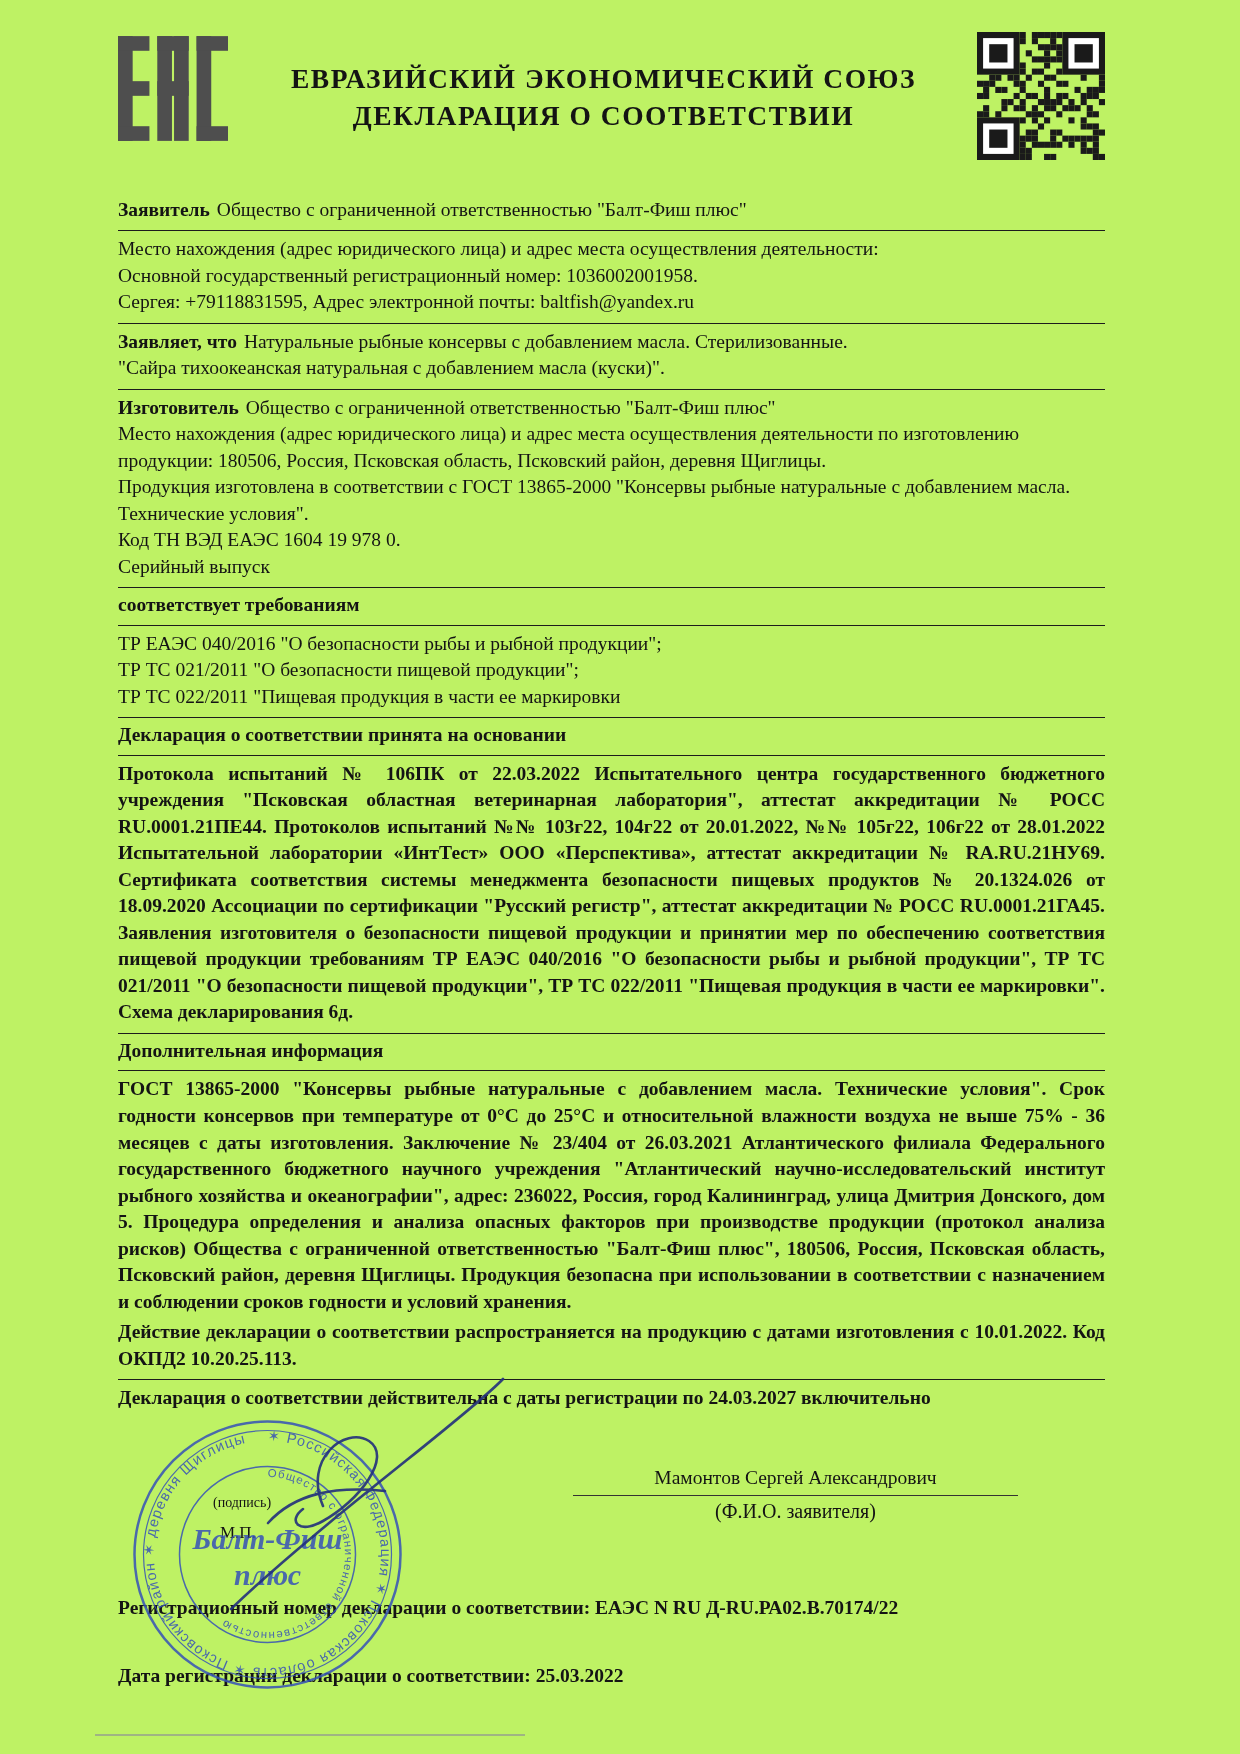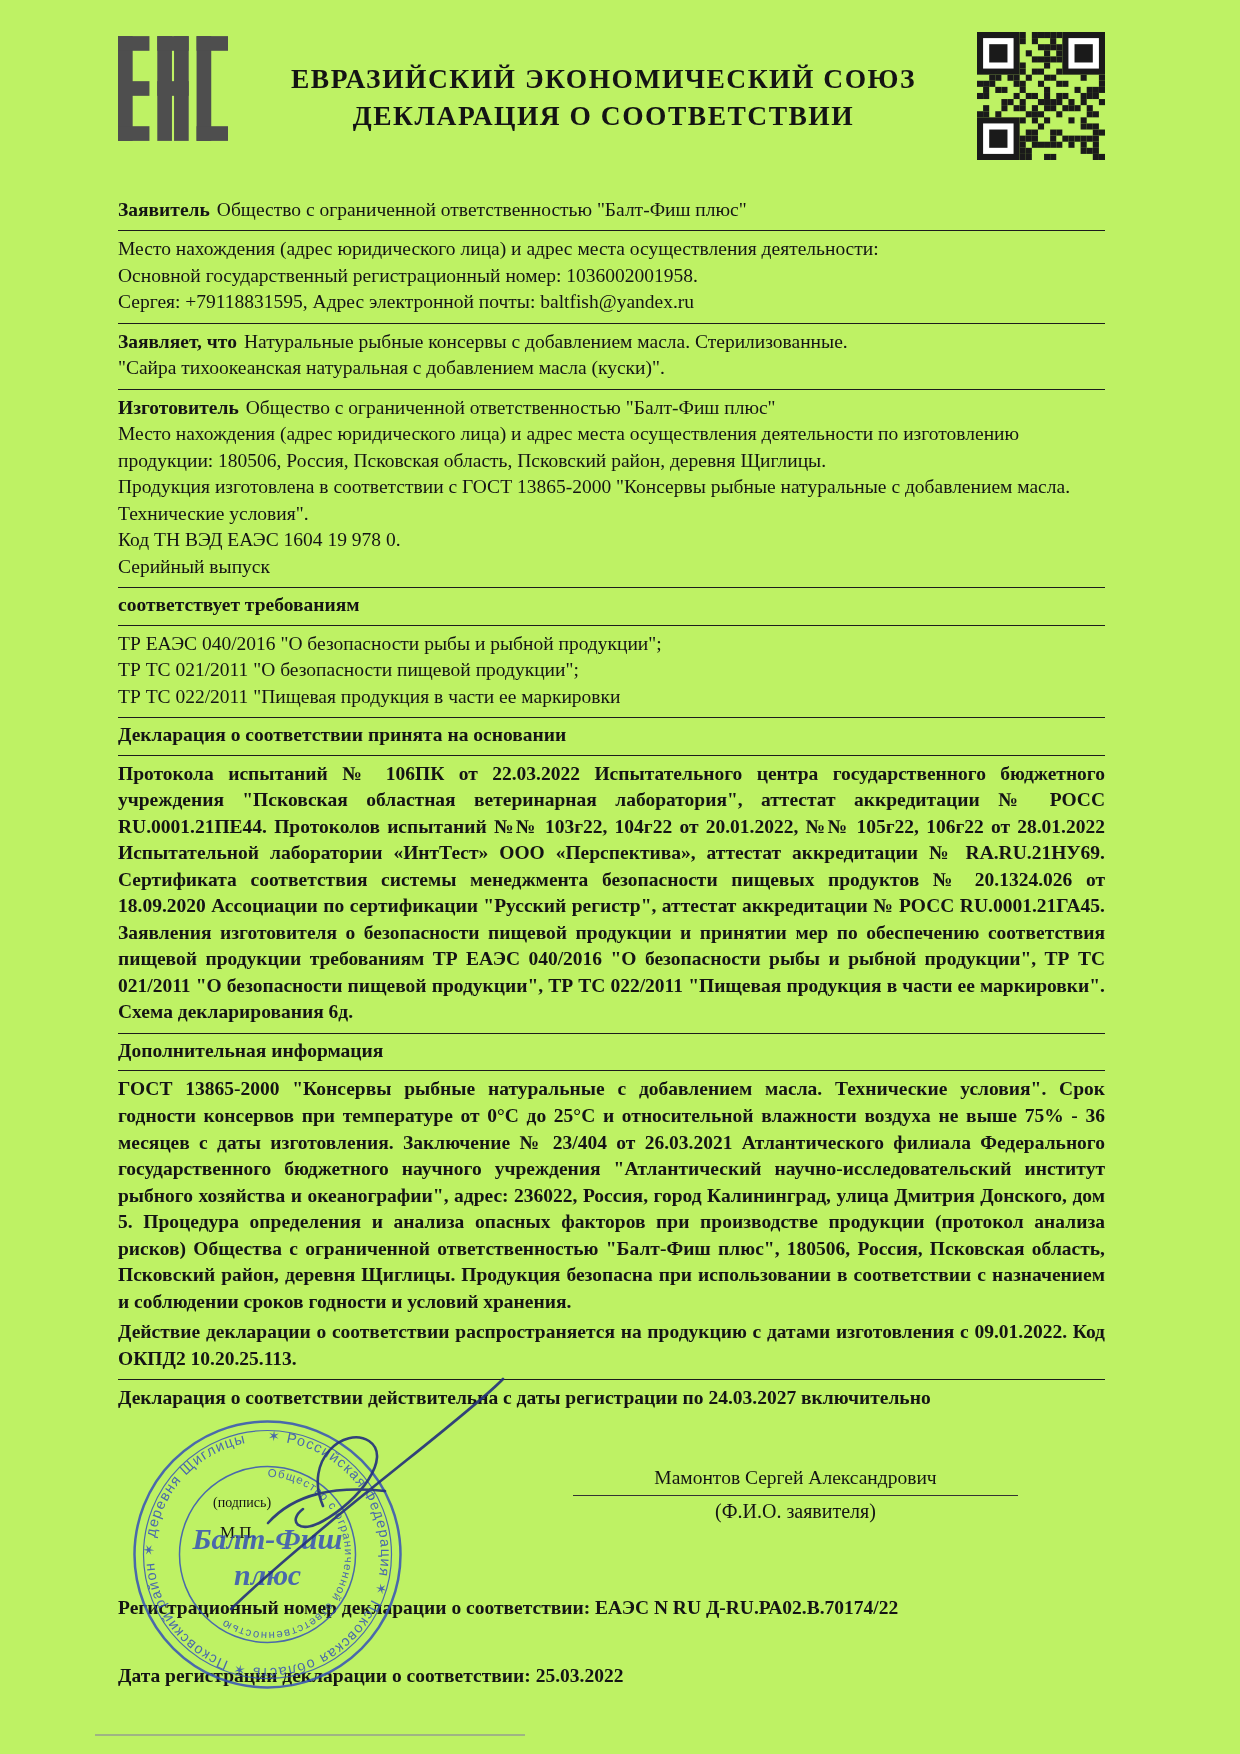--- a/index.html
+++ b/index.html
@@ -260,21 +260,21 @@
     <div>ТР ЕАЭС 040/2016 "О безопасности рыбы и рыбной продукции";</div>
     <div>ТР ТС 021/2011 "О безопасности пищевой продукции";</div>
     <div>ТР ТС 022/2011 "Пищевая продукция в части ее маркировки</div>
   </section>
 
   <section class="sec rule heading-row">Декларация о соответствии принята на основании</section>
   <section class="sec rule just">Протокола испытаний № 106ПК от 22.03.2022 Испытательного центра государственного бюджетного учреждения "Псковская областная ветеринарная лаборатория", аттестат аккредитации № РОСС RU.0001.21ПЕ44. Протоколов испытаний №№ 103г22, 104г22 от 20.01.2022, №№ 105г22, 106г22 от 28.01.2022 Испытательной лаборатории «ИнтТест» ООО «Перспектива», аттестат аккредитации № RA.RU.21НУ69. Сертификата соответствия системы менеджмента безопасности пищевых продуктов № 20.1324.026 от 18.09.2020 Ассоциации по сертификации "Русский регистр", аттестат аккредитации № РОСС RU.0001.21ГА45. Заявления изготовителя о безопасности пищевой продукции и принятии мер по обеспечению соответствия пищевой продукции требованиям ТР ЕАЭС 040/2016 "О безопасности рыбы и рыбной продукции", ТР ТС 021/2011 "О безопасности пищевой продукции", ТР ТС 022/2011 "Пищевая продукция в части ее маркировки". Схема декларирования 6д.</section>
 
   <section class="sec rule heading-row">Дополнительная информация</section>
   <section class="sec just" style="padding-bottom:2px;">ГОСТ 13865-2000 "Консервы рыбные натуральные с добавлением масла. Технические условия". Срок годности консервов при температуре от 0°С до 25°С и относительной влажности воздуха не выше 75% - 36 месяцев с даты изготовления. Заключение № 23/404 от 26.03.2021 Атлантического филиала Федерального государственного бюджетного научного учреждения "Атлантический научно-исследовательский институт рыбного хозяйства и океанографии", адрес: 236022, Россия, город Калининград, улица Дмитрия Донского, дом 5. Процедура определения и анализа опасных факторов при производстве продукции (протокол анализа рисков) Общества с ограниченной ответственностью "Балт-Фиш плюс", 180506, Россия, Псковская область, Псковский район, деревня Щиглицы. Продукция безопасна при использовании в соответствии с назначением и соблюдении сроков годности и условий хранения.</section>
-  <section class="sec rule just" style="padding-top:2px;">Действие декларации о соответствии распространяется на продукцию с датами изготовления с 09.01.2022. Код ОКПД2 10.20.25.113.</section>
+  <section class="sec rule just" style="padding-top:2px;">Действие декларации о соответствии распространяется на продукцию с датами изготовления с 10.01.2022. Код ОКПД2 10.20.25.113.</section>
 
   <section class="sec b">Декларация о соответствии действительна с даты регистрации по 24.03.2027 включительно</section>
 
   <section class="signature-area">
 
     <svg class="stamp" width="275" height="275" viewBox="0 0 275 275">
       <g fill="none" stroke="#3652b8">
         <circle cx="137.5" cy="137.5" r="133" stroke-width="2.5"></circle>
         <circle cx="137.5" cy="137.5" r="124" stroke-width="1.2"></circle>
         <circle cx="137.5" cy="137.5" r="88" stroke-width="1.5"></circle>

